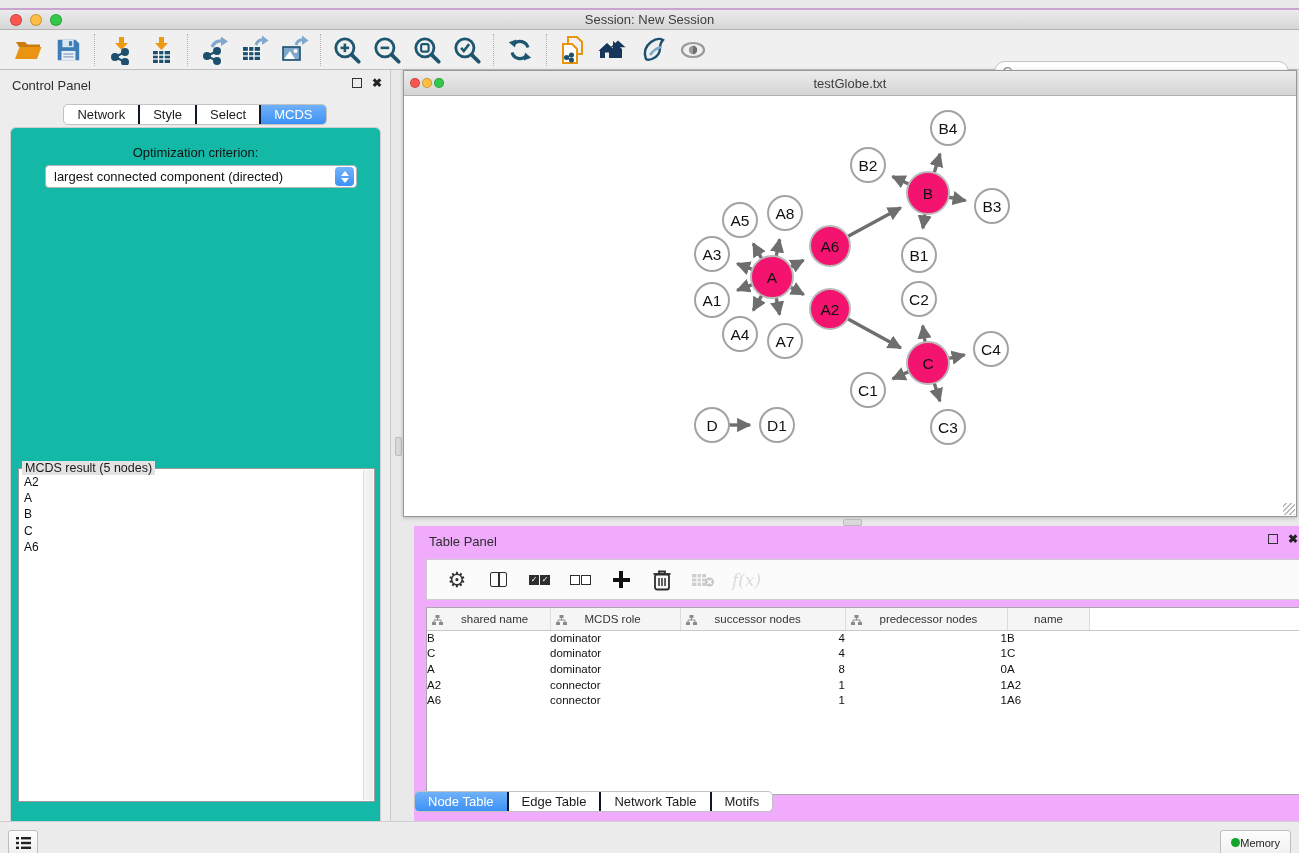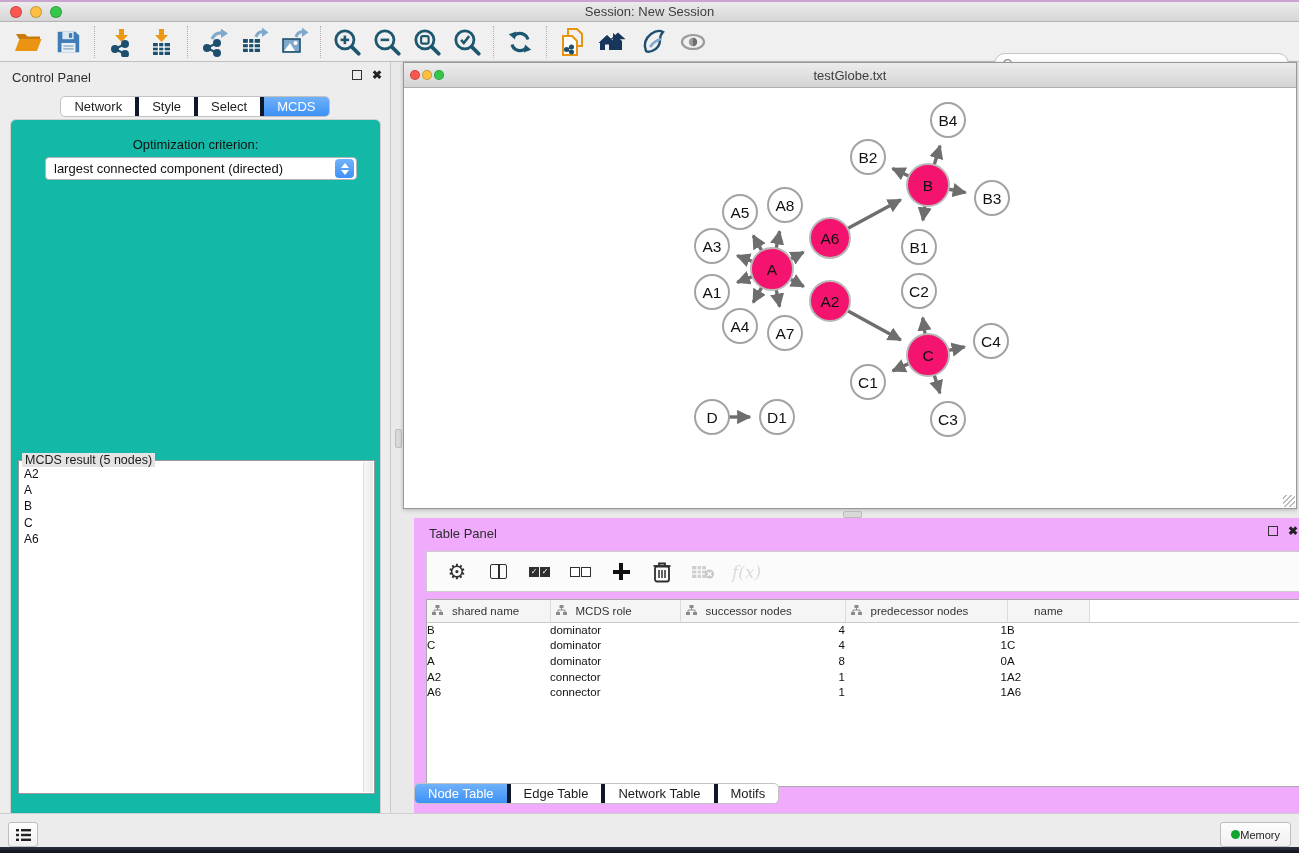--- a/index.html
+++ b/index.html
@@ -1,18 +1,18 @@
 <!DOCTYPE html>
 <html><head>
 <meta charset="utf-8">
 <style>
   * { margin:0; padding:0; box-sizing:border-box; }
   html,body { width:1299px; height:853px; overflow:hidden; }
   body { font-family:"Liberation Sans", sans-serif; background:#e9e9e9; position:relative; color:#222; }
-  .abs { position:absolute; }
+  .abs { position:absolute;margin-top:8px; }
 
   
   .top-strip { left:0; top:0; width:1299px; height:2px; background:#c9a4ce; }
   .titlebar { left:0; top:2px; width:1299px; height:20px;
     background:linear-gradient(#ebebeb,#d6d6d6); border-bottom:1px solid #b3b3b3;
     display:flex; align-items:center; }
   .lights { display:flex; gap:8px; margin-left:10px; }
   .light { width:12px; height:12px; border-radius:50%; border:0.5px solid rgba(0,0,0,.2); }
   .light.red{background:#fb5750;} .light.yellow{background:#fdbe41;} .light.green{background:#34c84a;}
   .win-title { position:absolute; left:0; right:0; text-align:center; font-size:13px; color:#3d3d3d; }
@@ -26,21 +26,21 @@
   .search-wrap input { border:none; outline:none; flex:1; font-size:12px; background:transparent; margin-left:4px; font-family:"Liberation Sans",sans-serif; }
 
   
   .control-panel { left:0; top:62px; width:391px; height:751px; background:#ededed; border-right:1px solid #c9c9c9;padding-left:19px; }
   .cp-header { position:absolute; left:0; top:0; width:100%; height:28px; }
   .cp-title { position:absolute; left:12px; top:8px; font-size:13px; color:#2d2d2d; }
   .panel-ctrls { position:absolute; right:8px; top:8px; display:flex; gap:10px; align-items:center; }
   .float-glyph { width:10px; height:10px; border:1.6px solid #333; }
   .close-glyph { font-size:12px; font-weight:bold; color:#222; line-height:10px; }
   .seg-tabs { display:flex; background:#fff; border:1px solid #c2c2c2; border-radius:5px; overflow:hidden; height:21px; }
-  .seg { font-size:13px; color:#1c1c1c; padding:0 13px; display:flex; align-items:center; border-right:4px solid #0f172a; cursor:default; }
+  .seg { font-size:13px; color:#1c1c1c; padding:0 13px; display:flex; align-items:center; border-right:2px solid #0f172a; cursor:default; }
   .seg:last-child { border-right:none; }
   .seg.active { background:linear-gradient(#6fb1f9,#3d91f6); color:#fff; }
   .cp-tabs-row { position:absolute; left:0; top:34px; width:100%; display:flex; justify-content:center; }
   .cp-body { position:absolute; left:10px; top:57px; width:371px; height:816px;
     background:#14b8a6; border:1px solid #cfcfcf; border-radius:6px; }
   .opt-label { position:absolute; top:17px; width:100%; text-align:center; font-size:13px; color:#111; }
   .dropdown { position:absolute; left:34px; top:37px; width:312px; height:23px; background:#fff;
     border:1px solid #b5b5b5; border-radius:4px; display:flex; align-items:center; }
   .dropdown .dd-text { font-size:13px; padding-left:8px; color:#111; flex:1; white-space:nowrap; }
   .dd-stepper { width:19px; height:19px; margin-right:2px; border-radius:4px;
@@ -91,21 +91,21 @@
   .plus-glyph::after { left:0; top:6.5px; width:17px; height:4px; }
   .fx-glyph { font-family:"DejaVu Serif",serif; font-style:italic; font-size:17px; color:#b3b3b3; }
   .disabled-icon { opacity:.45; }
 
   .tp-table { position:absolute; left:12px; top:81px; width:875px; height:188px; background:#fff;
     border:1px solid #a9a9a9; overflow:hidden; }
   table.node-table { border-collapse:collapse; table-layout:fixed; width:100%; }
   table.node-table col.c0{width:123px;} col.c1{width:130px;} col.c2{width:165px;} col.c3{width:162px;} col.c4{width:82px;}
   table.node-table th { height:22px; background:#f5f5f5; border-bottom:1px solid #c9c9c9; border-right:1px solid #dcdcdc;
     font-weight:normal; font-size:11.5px; color:#333; text-align:left; padding:0 4px 0 5px; white-space:nowrap; overflow:hidden; }
-  table.node-table th .th-inner { display:flex; align-items:flex-start; gap:9px; }
+  table.node-table th .th-inner { display:flex; align-items:flex-end; gap:18px; }
   table.node-table th.center .th-inner { justify-content:center; }
   table.node-table th.filler { border-right:none; background:#fff; border-bottom:1px solid #c9c9c9; }
   table.node-table td { font-size:11.5px; color:#111; height:15.6px; padding:0; white-space:nowrap; overflow:hidden; }
   td.al { text-align:left; padding-left:10px; } td.al2 { text-align:left; padding-left:19px; }
   td.ar { text-align:right; padding-right:14px; } td.an { text-align:left; padding-left:8px; }
 
   .tp-tabs-row { position:absolute; left:0; bottom:9px; width:100%; display:flex; justify-content:flex-start; }
 
   
   .statusbar { left:0; top:813px; width:1299px; height:34px; background:#ececec; border-top:1px solid #cfcfcf; }

